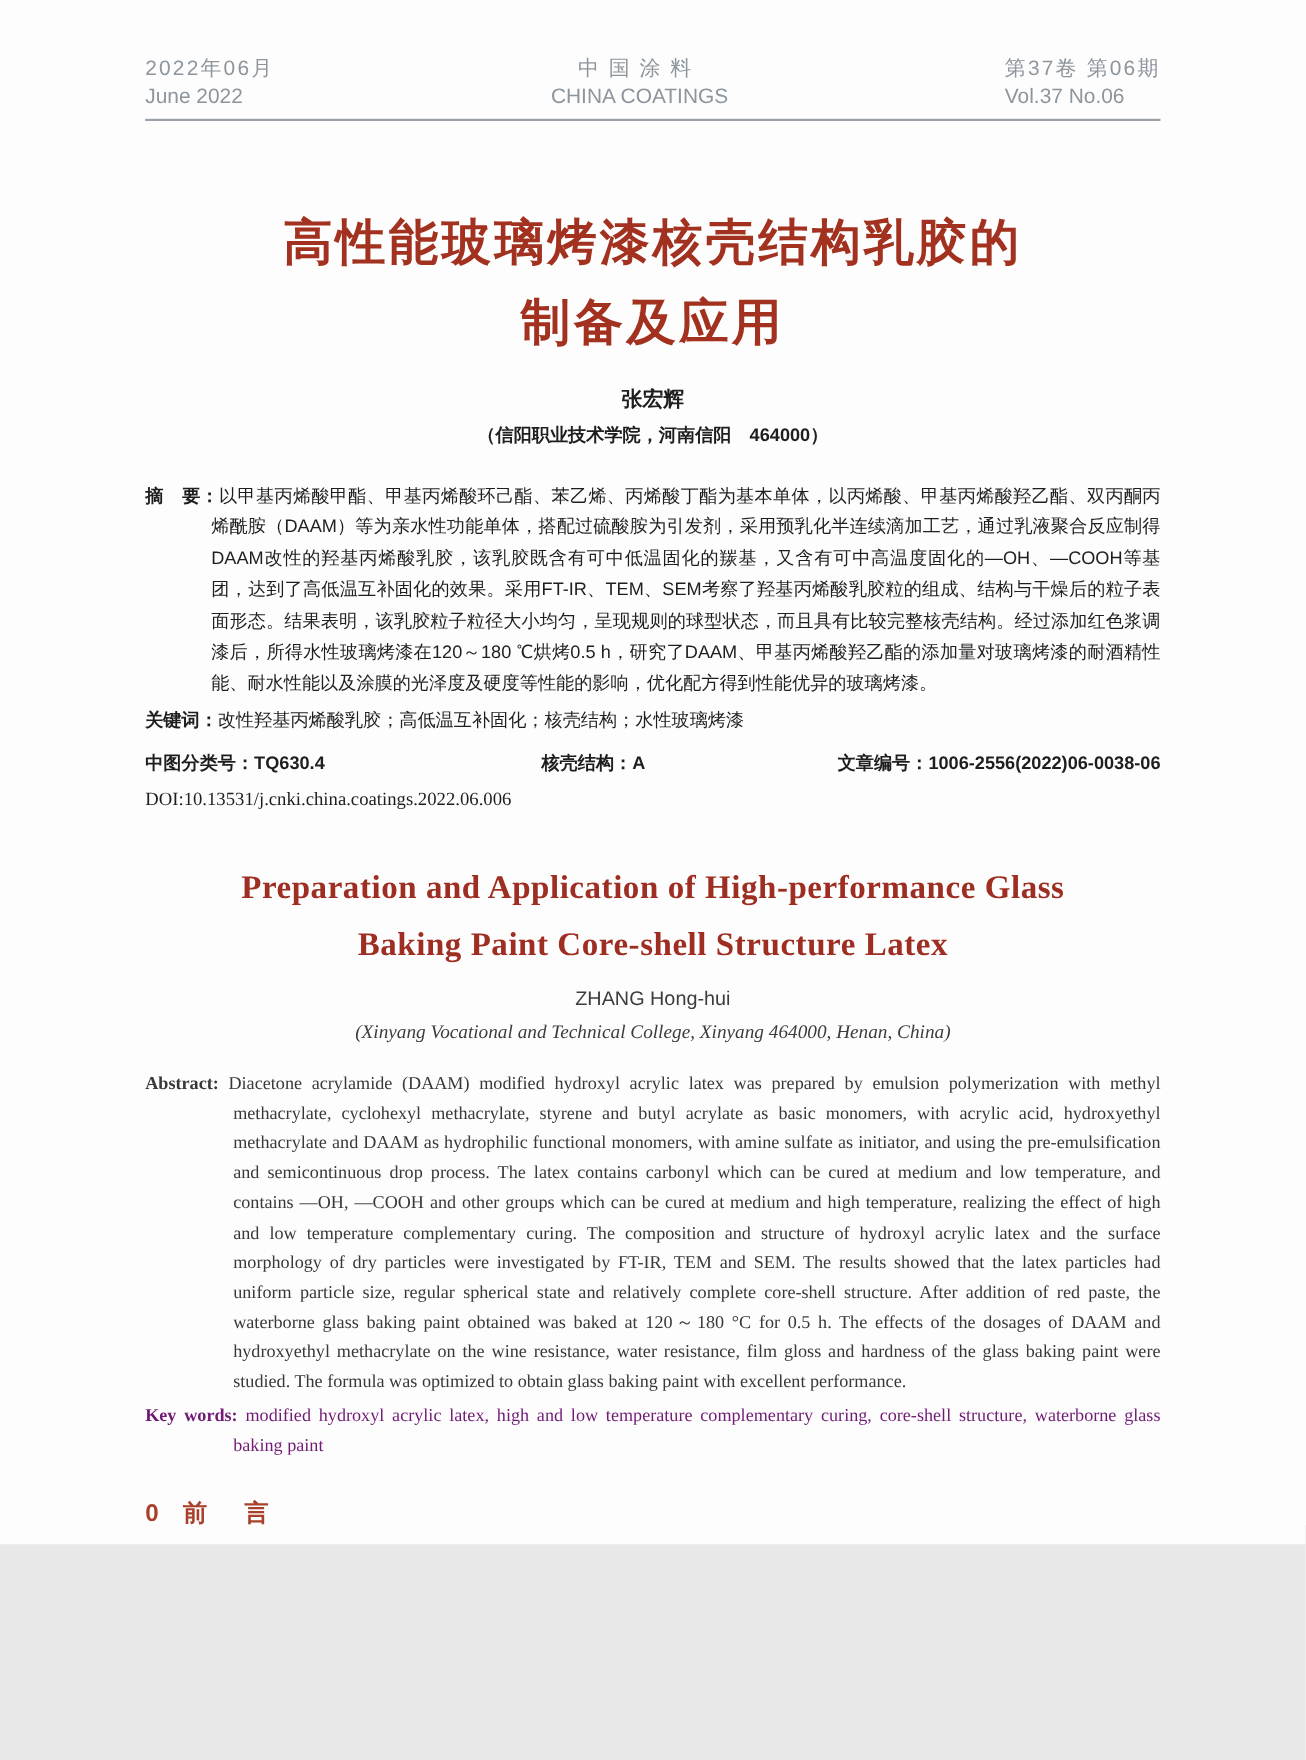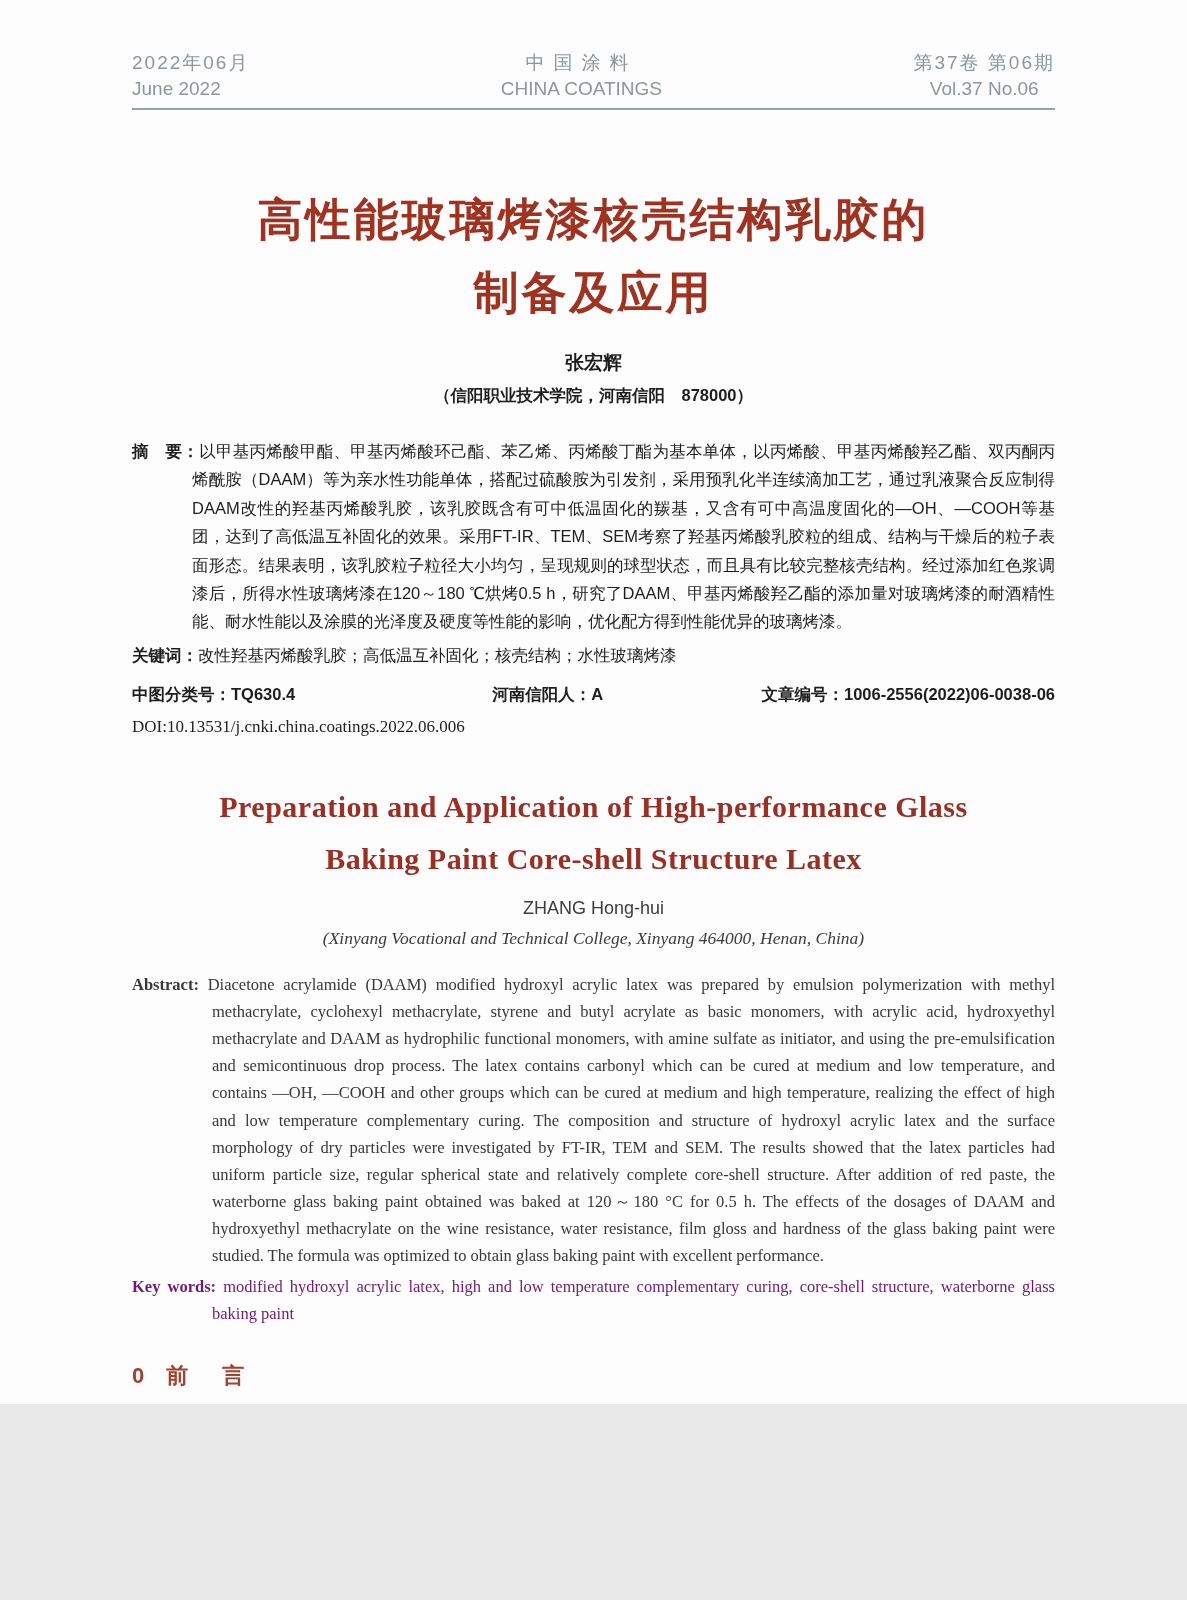--- a/index.html
+++ b/index.html
@@ -11,21 +11,21 @@
   }
   .content { padding:0 132px; }
 
   
   .page-header {
     display:flex; justify-content:space-between; align-items:flex-end;
     padding-top:50px; color:#8d959d; font-size:19px; line-height:1.35;
   }
   .ph-col.left  { text-align:left; }
   .ph-col.center{ text-align:center; }
-  .ph-col.right { text-align:center; }
+  .ph-col.right { text-align:left; }
   .ph-zh { letter-spacing:2px; }
   .ph-col.center .ph-zh { letter-spacing:9px; }
   .header-rule { border:none; border-top:2px solid #9aa1a8; margin-top:7px; }
 
   
   .title-zh {
     margin-top:74px; text-align:center; color:#a2321f;
     font-size:45px; font-weight:900; line-height:1.62; letter-spacing:3px;
   }
   .author-zh { margin-top:20px; text-align:center; font-size:19px; font-weight:700; }
@@ -119,33 +119,33 @@
       </div>
     </header>
     <hr class="header-rule">
 
     <h1 class="title-zh">
       <div>高性能玻璃烤漆核壳结构乳胶的</div>
       <div>制备及应用</div>
     </h1>
 
     <div class="author-zh">张宏辉</div>
-    <div class="affil-zh">（信阳职业技术学院，河南信阳　878000）</div>
+    <div class="affil-zh">（信阳职业技术学院，河南信阳　464000）</div>
 
     <div class="abstract-zh hang">
       <span class="label">摘　要：</span><span>以甲基丙烯酸甲酯、甲基丙烯酸环己酯、苯乙烯、丙烯酸丁酯为基本单体，以丙烯酸、甲基丙烯酸羟乙酯、双丙酮丙烯酰胺（DAAM）等为亲水性功能单体，搭配过硫酸胺为引发剂，采用预乳化半连续滴加工艺，通过乳液聚合反应制得DAAM改性的羟基丙烯酸乳胶，该乳胶既含有可中低温固化的羰基，又含有可中高温度固化的—OH、—COOH等基团，达到了高低温互补固化的效果。采用FT-IR、TEM、SEM考察了羟基丙烯酸乳胶粒的组成、结构与干燥后的粒子表面形态。结果表明，该乳胶粒子粒径大小均匀，呈现规则的球型状态，而且具有比较完整核壳结构。经过添加红色浆调漆后，所得水性玻璃烤漆在120～180 ℃烘烤0.5 h，研究了DAAM、甲基丙烯酸羟乙酯的添加量对玻璃烤漆的耐酒精性能、耐水性能以及涂膜的光泽度及硬度等性能的影响，优化配方得到性能优异的玻璃烤漆。</span>
     </div>
 
     <div class="keywords-zh hang">
       <span class="label">关键词：</span><span>改性羟基丙烯酸乳胶；高低温互补固化；核壳结构；水性玻璃烤漆</span>
     </div>
 
     <div class="meta-line">
       <span class="m1">中图分类号：TQ630.4</span>
-      <span class="m2">河南信阳人：A</span>
+      <span class="m2">核壳结构：A</span>
       <span class="m3">文章编号：1006-2556(2022)06-0038-06</span>
     </div>
 
     <div class="doi-line">DOI:10.13531/j.cnki.china.coatings.2022.06.006</div>
 
     <h2 class="title-en">
       <div>Preparation and Application of High-performance Glass</div>
       <div>Baking Paint Core-shell Structure Latex</div>
     </h2>
 

